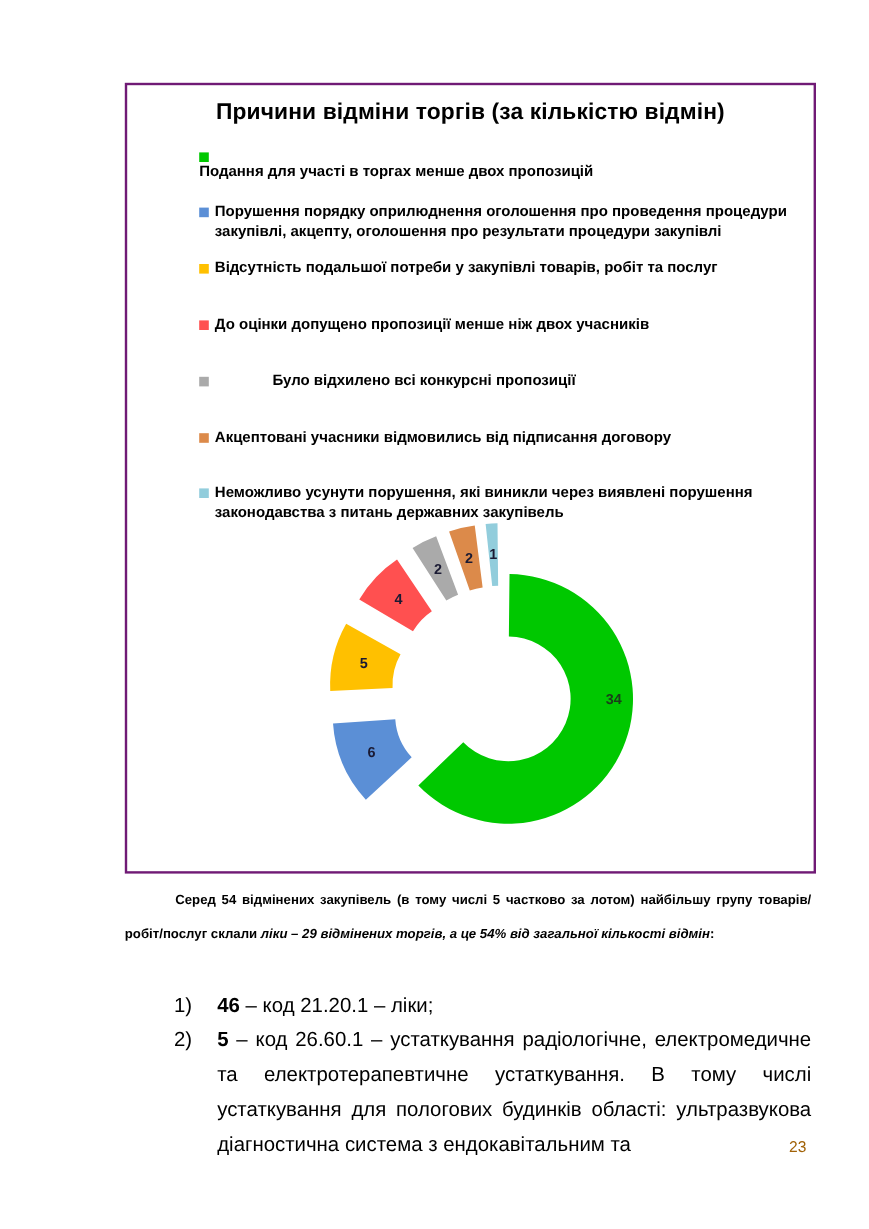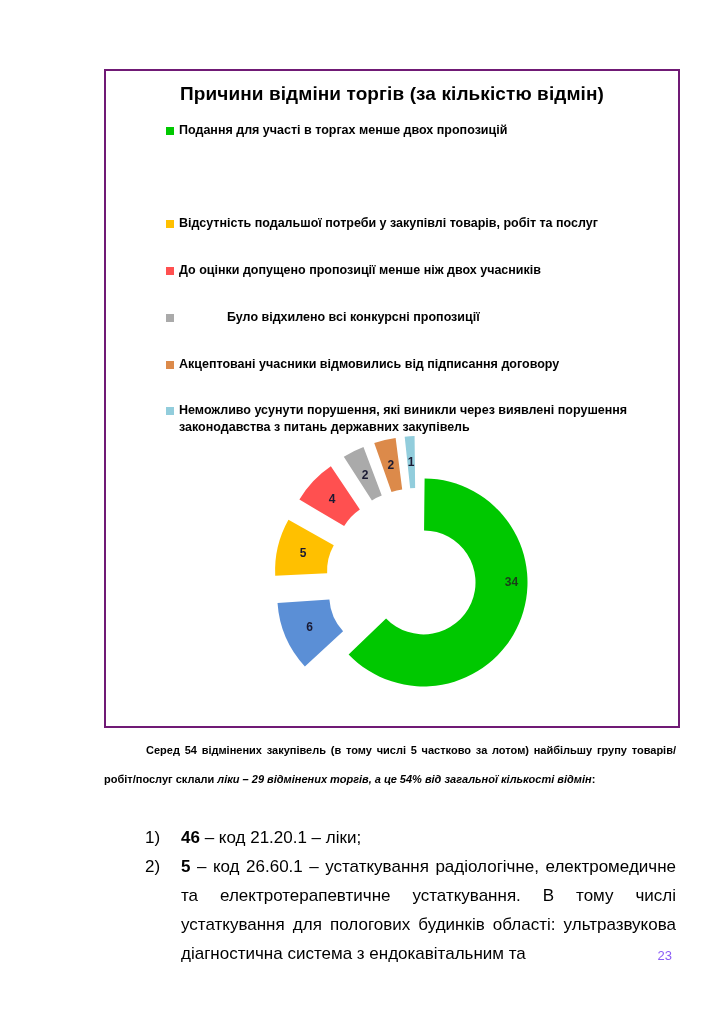--- a/index.html
+++ b/index.html
@@ -14,31 +14,35 @@
   .legend-swatch { width: 8px; height: 8px; margin-top: 4.5px; margin-right: 5px; flex: 0 0 8px; }
   #donut { position: absolute; left: 0; top: 0; width: 724px; height: 1024px; pointer-events: none; }
   .slice-label { font-family: "Liberation Sans", sans-serif; font-weight: bold; font-size: 12px; }
   .body-text { position: absolute; left: 104px; width: 572px; font-size: 11px; line-height: 29px; }
   .para { top: 736px; text-align: justify; text-indent: 42px; font-weight: bold; }
   .para .it { font-style: italic; }
   .list-item { position: absolute; left: 145px; width: 531px; font-size: 17px; line-height: 29px; display: flex; }
   .list-num { width: 36px; flex: 0 0 36px; }
   .list-text { flex: 1; text-align: justify; }
   .list-text b { font-weight: bold; }
-  .page-number { position: absolute; right: 52px; top: 948px; font-size: 13px; color: #8b5cf6; }
+  .page-number { position: absolute; right: 52px; top: 948px; font-size: 13px; color: #a16207; }
 </style>
 </head>
 <body>
 
 <div class="chart-frame">
   <div class="chart-title">Причини відміни торгів (за кількістю відмін)</div>
 
-  <div class="legend-item" style="top:51px;">
+  <div class="legend-item" style="top:51px;flex-direction:column;">
     <span class="legend-swatch" style="background: rgb(0, 200, 0);"></span>
     <span>Подання для участі в торгах менше двох пропозицій</span>
+  </div>
+  <div class="legend-item" style="top:97px;">
+    <span class="legend-swatch" style="background: rgb(91, 143, 214);"></span>
+    <span>Порушення порядку оприлюднення оголошення про проведення процедури закупівлі, акцепту, оголошення про результати процедури закупівлі</span>
   </div>
   <div class="legend-item" style="top:144px;">
     <span class="legend-swatch" style="background: rgb(255, 192, 0);"></span>
     <span>Відсутність подальшої потреби у закупівлі товарів, робіт та послуг</span>
   </div>
   <div class="legend-item" style="top:191px;">
     <span class="legend-swatch" style="background: rgb(255, 80, 80);"></span>
     <span>До оцінки допущено пропозиції менше ніж двох учасників</span>
   </div>
   <div class="legend-item" style="top:238px;gap:48px;">

